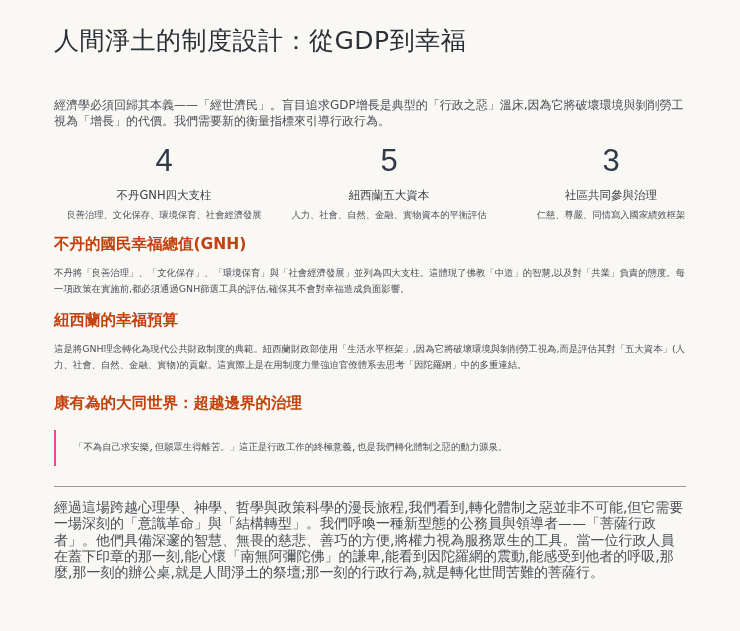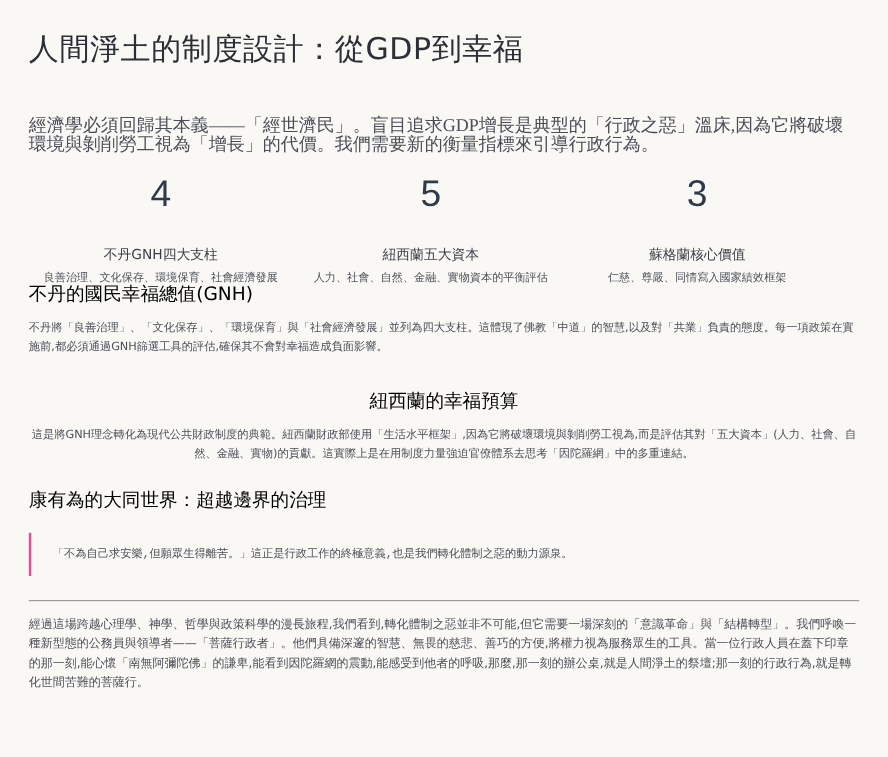--- a/index.html
+++ b/index.html
@@ -9,40 +9,39 @@
     }
     body {
       width: 740px;
       height: 631px;
       overflow: hidden;
       font-family: "DejaVu Sans", "Liberation Sans", sans-serif;
       color: #3a3f47;
     }
     .page {
       position: relative;
-      padding: 0 24px;
+      padding: 0 54px;
       box-sizing: border-box;
       width: 740px;
     }
     h1 {
       margin: 0;
       padding-top: 24px;
       font-size: 25px;
       font-weight: 500;
       color: #2b2f36;
       letter-spacing: 0.5px;
       line-height: 34px;
       height: 46px;
     }
     .intro {
       margin-top: 27px;
-      font-size: 15px;
+      font-size: 12px;
       line-height: 16px;
       color: #4a4f57;
-      font-family: Liberation Serif, serif;
     }
     .stats {
       display: flex;
       margin-top: 14px;
       height: 82px;
     }
     .stat {
       flex: 1;
       text-align: center;
     }
@@ -50,68 +49,68 @@
     .stat:nth-child(2) { flex: 0 0 230px; }
     .stat:nth-child(3) { flex: 0 0 214px; }
     .stat-num {
       font-size: 31px;
       line-height: 36px;
       color: #2e3a48;
       font-weight: 400;
       font-family: "Liberation Sans", sans-serif;
     }
     .stat-title {
-      margin-top: 24px;
+      margin-top: 8px;
       font-size: 11.5px;
       line-height: 16px;
       color: #3a3f47;
     }
     .stat-desc {
       margin-top: 5px;
       font-size: 9.3px;
       line-height: 14px;
       color: #4d525a;
     }
     h2 {
       margin: 0;
       font-size: 15.5px;
-      font-weight: 400;
-      color: #000000;
+      font-weight: 700;
+      color: #c2410c;
       line-height: 22px;
     }
     .section {
       margin-top: 10px;
     }
     .section p {
       margin: 10px 0 0 0;
       font-size: 9.4px;
       line-height: 16.3px;
       color: #4a4f57;
     }
     .sec1 { margin-top: 8px; }
-    .sec2 { margin-top: 24px; text-align: center; }
+    .sec2 { margin-top: 11px; }
     .sec3 { margin-top: 19px; }
     blockquote {
       margin: 16px 0 0 0;
       padding: 10px 0 10px 18px;
       border-left: 2px solid #ec4899;
       font-size: 9.4px;
       line-height: 16px;
       color: #4a4f57;
       height: 16px;
       font-family: Liberation Mono, monospace;
     }
     hr {
       border: none;
       border-top: 1px solid #9a9a9a;
       margin: 20px 0 0 0;
     }
     .conclusion {
       margin-top: 12px;
-      font-size: 10px;
+      font-size: 14px;
       line-height: 16.3px;
       color: #4a4f57;
     }
   </style>
 </head>
 <body>
 
 <div class="page">
   <h1>人間淨土的制度設計：從GDP到幸福</h1>
 
@@ -123,21 +122,21 @@
       <div class="stat-title">不丹GNH四大支柱</div>
       <div class="stat-desc">良善治理、文化保存、環境保育、社會經濟發展</div>
     </div>
     <div class="stat">
       <div class="stat-num">5</div>
       <div class="stat-title">紐西蘭五大資本</div>
       <div class="stat-desc">人力、社會、自然、金融、實物資本的平衡評估</div>
     </div>
     <div class="stat">
       <div class="stat-num">3</div>
-      <div class="stat-title">蘇格蘭核心價值</div>
+      <div class="stat-title">社區共同參與治理</div>
       <div class="stat-desc">仁慈、尊嚴、同情寫入國家績效框架</div>
     </div>
   </div>
 
   <div class="section sec1">
     <h2>不丹的國民幸福總值(GNH)</h2>
     <p>不丹將「良善治理」、「文化保存」、「環境保育」與「社會經濟發展」並列為四大支柱。這體現了佛教「中道」的智慧,以及對「共業」負責的態度。每一項政策在實施前,都必須通過GNH篩選工具的評估,確保其不會對幸福造成負面影響。</p>
   </div>
 
   <div class="section sec2">

